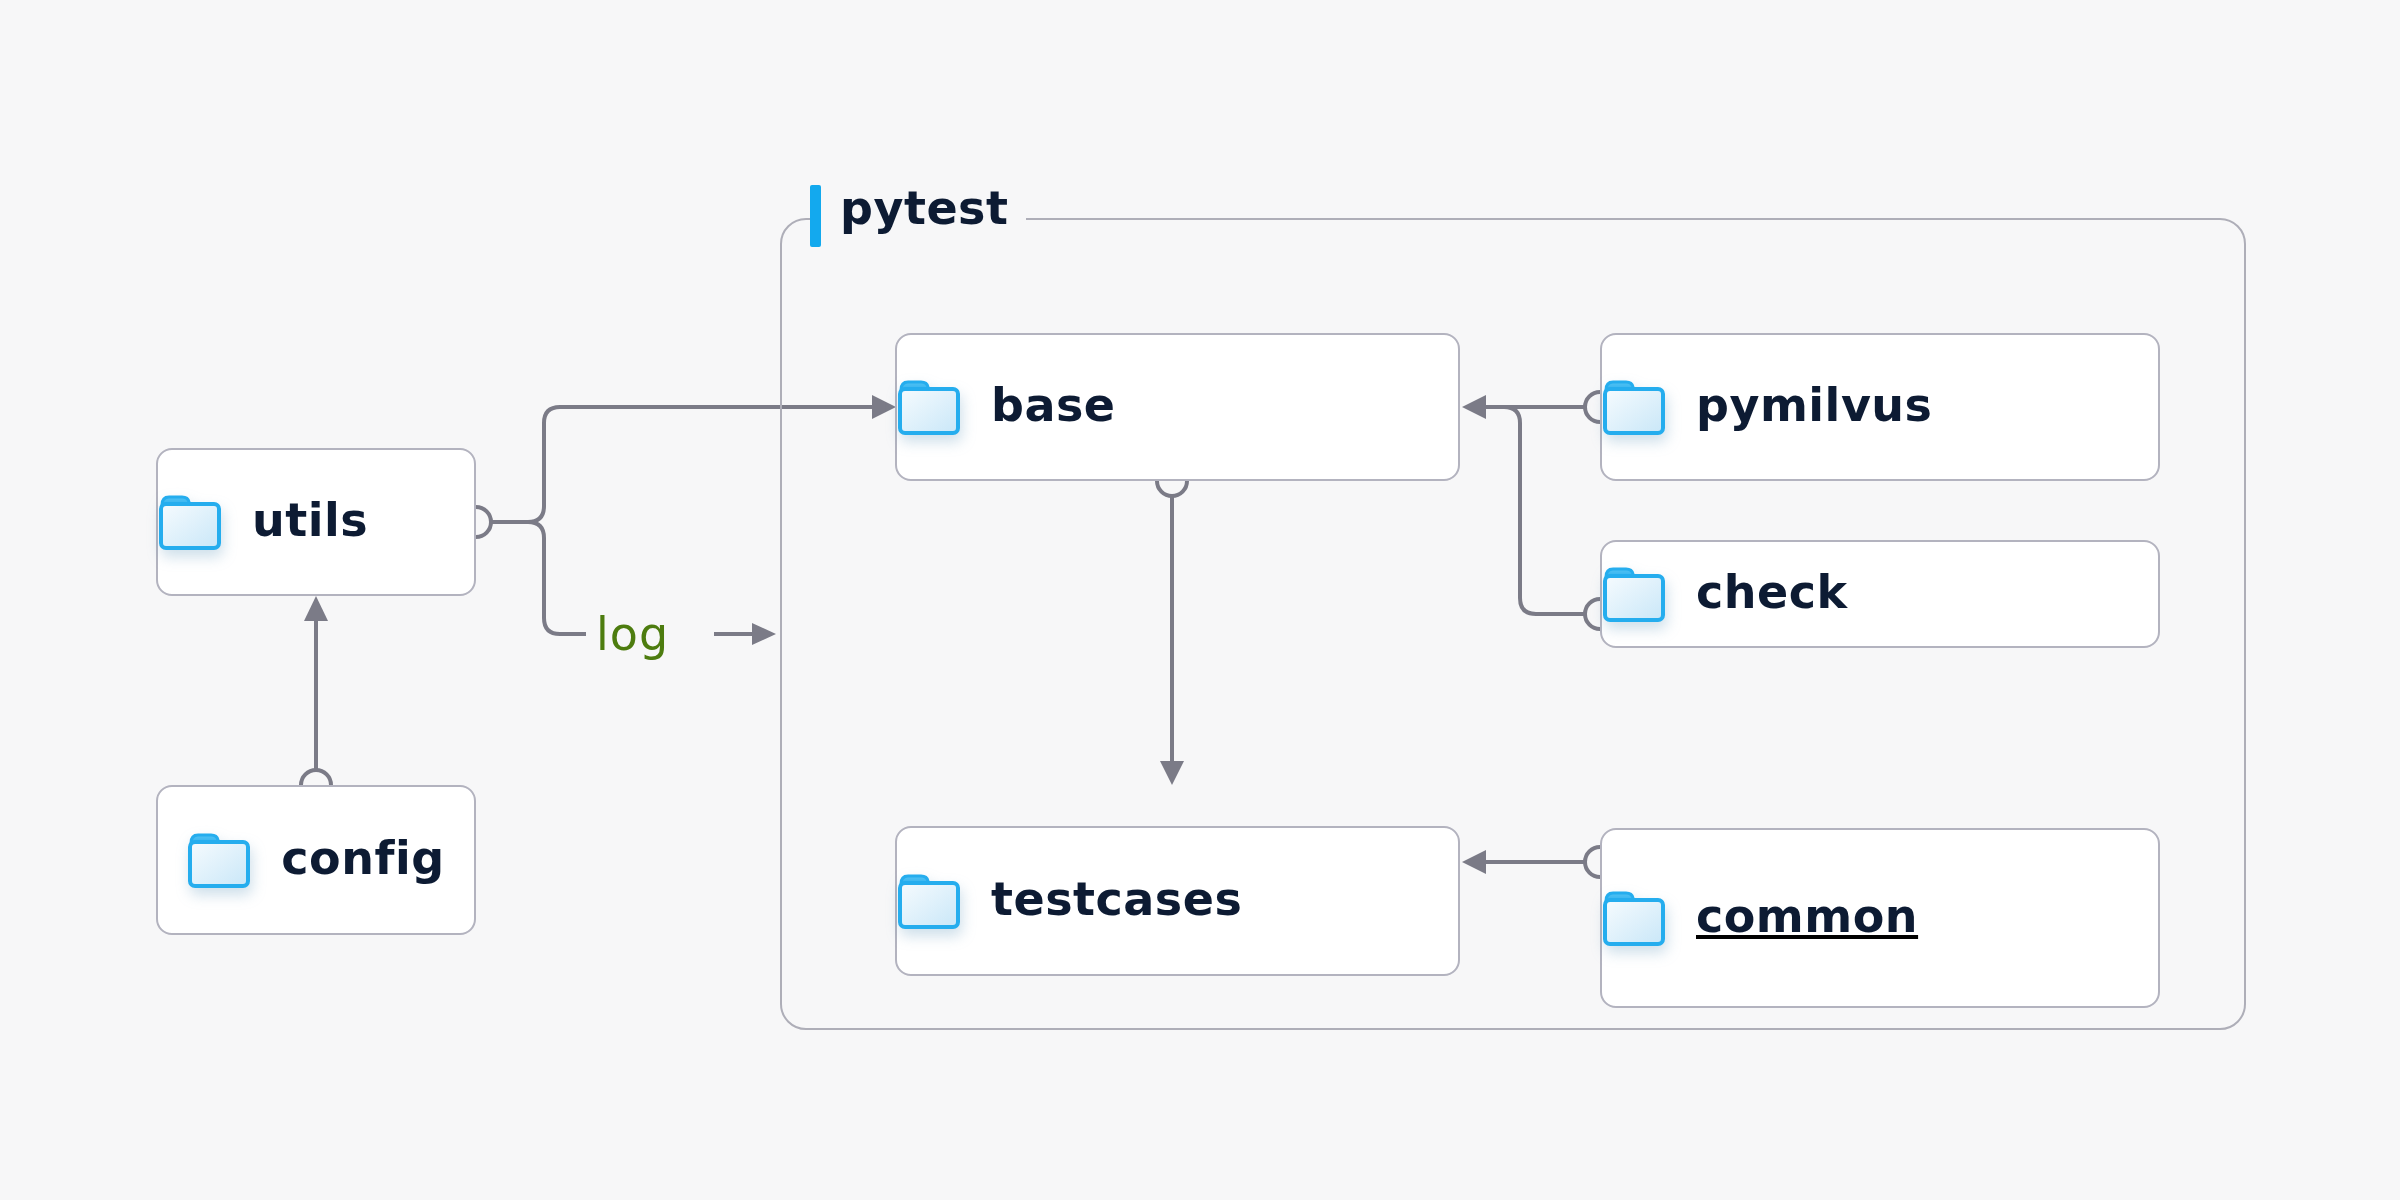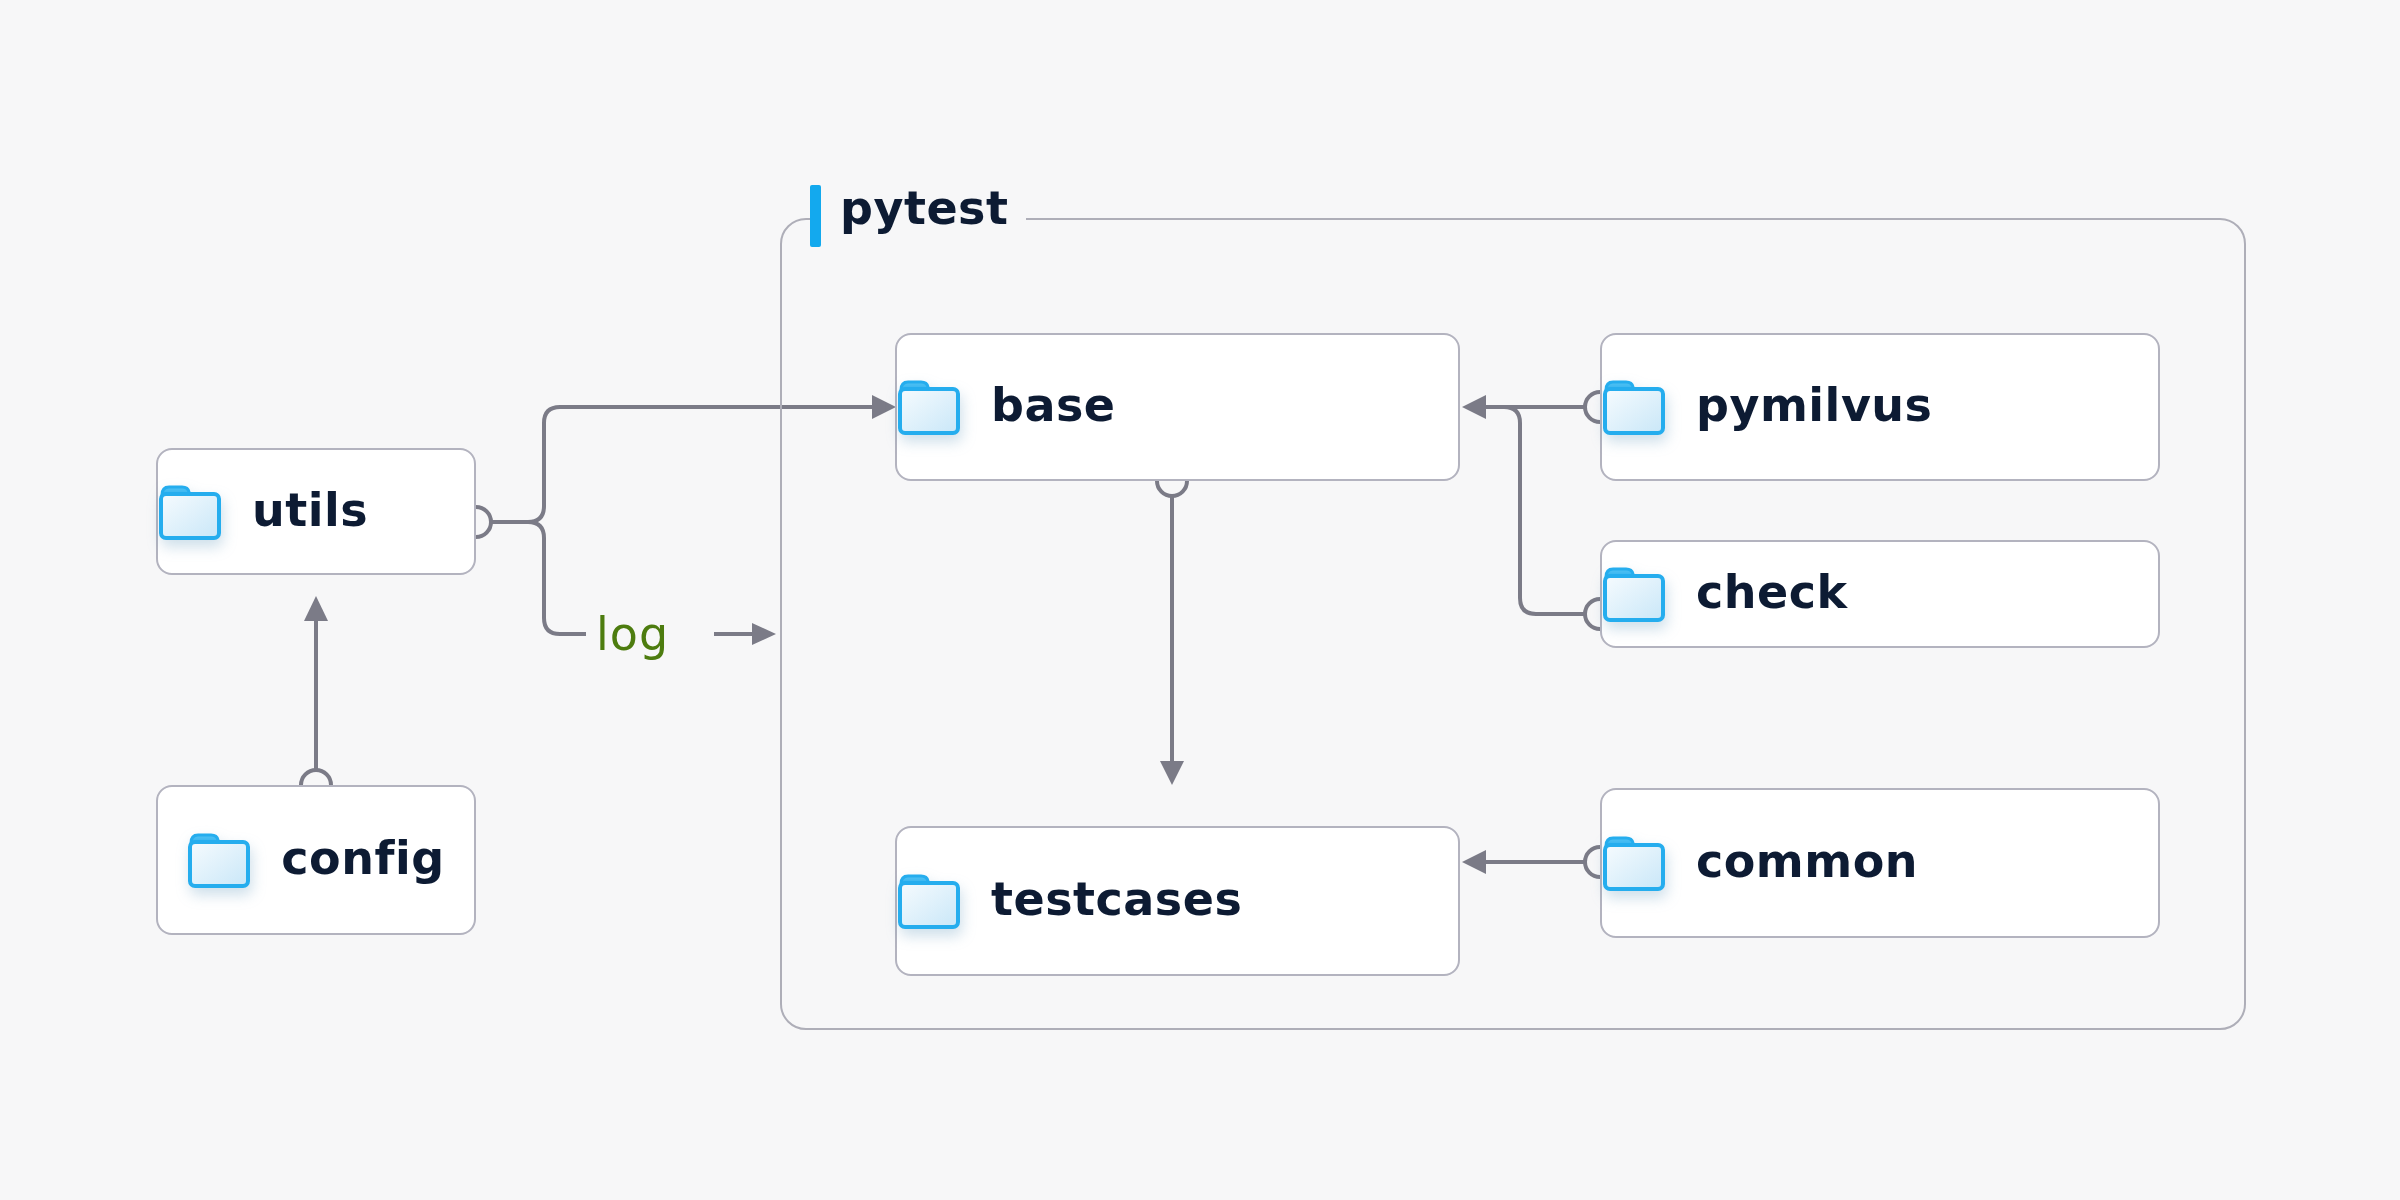--- a/index.html
+++ b/index.html
@@ -34,27 +34,27 @@
   .node{
     position:absolute;display:flex;align-items:center;gap:30px;
     background:#ffffff;border:2px solid #b3b3bf;border-radius:16px;
     box-sizing:border-box;
   }
   .node .label{
     font-size:46px;font-weight:600;color:#0d1b33;letter-spacing:.5px;
     padding-bottom:4px;
   }
   .folder{width:64px;height:58px;flex:none;filter:drop-shadow(2px 7px 7px rgba(80,140,180,.28));}
-  .n-utils    {left:156px; top:448px; width:320px;height:127px;}
+  .n-utils    {left:156px; top:448px; width:320px;height:148px;}
   .n-config   {left:156px; top:785px; width:320px;height:150px;justify-content:center;}
   .n-base     {left:895px; top:333px; width:565px;height:148px;}
   .n-pymilvus {left:1600px;top:333px; width:560px;height:148px;}
   .n-check    {left:1600px;top:540px; width:560px;height:108px;}
   .n-testcases{left:895px; top:787px; width:565px;height:150px;margin-top:39px;}
-  .n-common   {left:1600px;top:788px; width:560px;height:150px;}
+  .n-common   {left:1600px;top:828px; width:560px;height:180px;text-decoration:underline;}
   
   .log-label{
     position:absolute;left:596px;top:606px;height:56px;line-height:56px;
     font-size:46px;font-weight:500;color:#4d7c0f;letter-spacing:1px;
   }
 </style>
 </head>
 <body>
 
 <div class="canvas">

